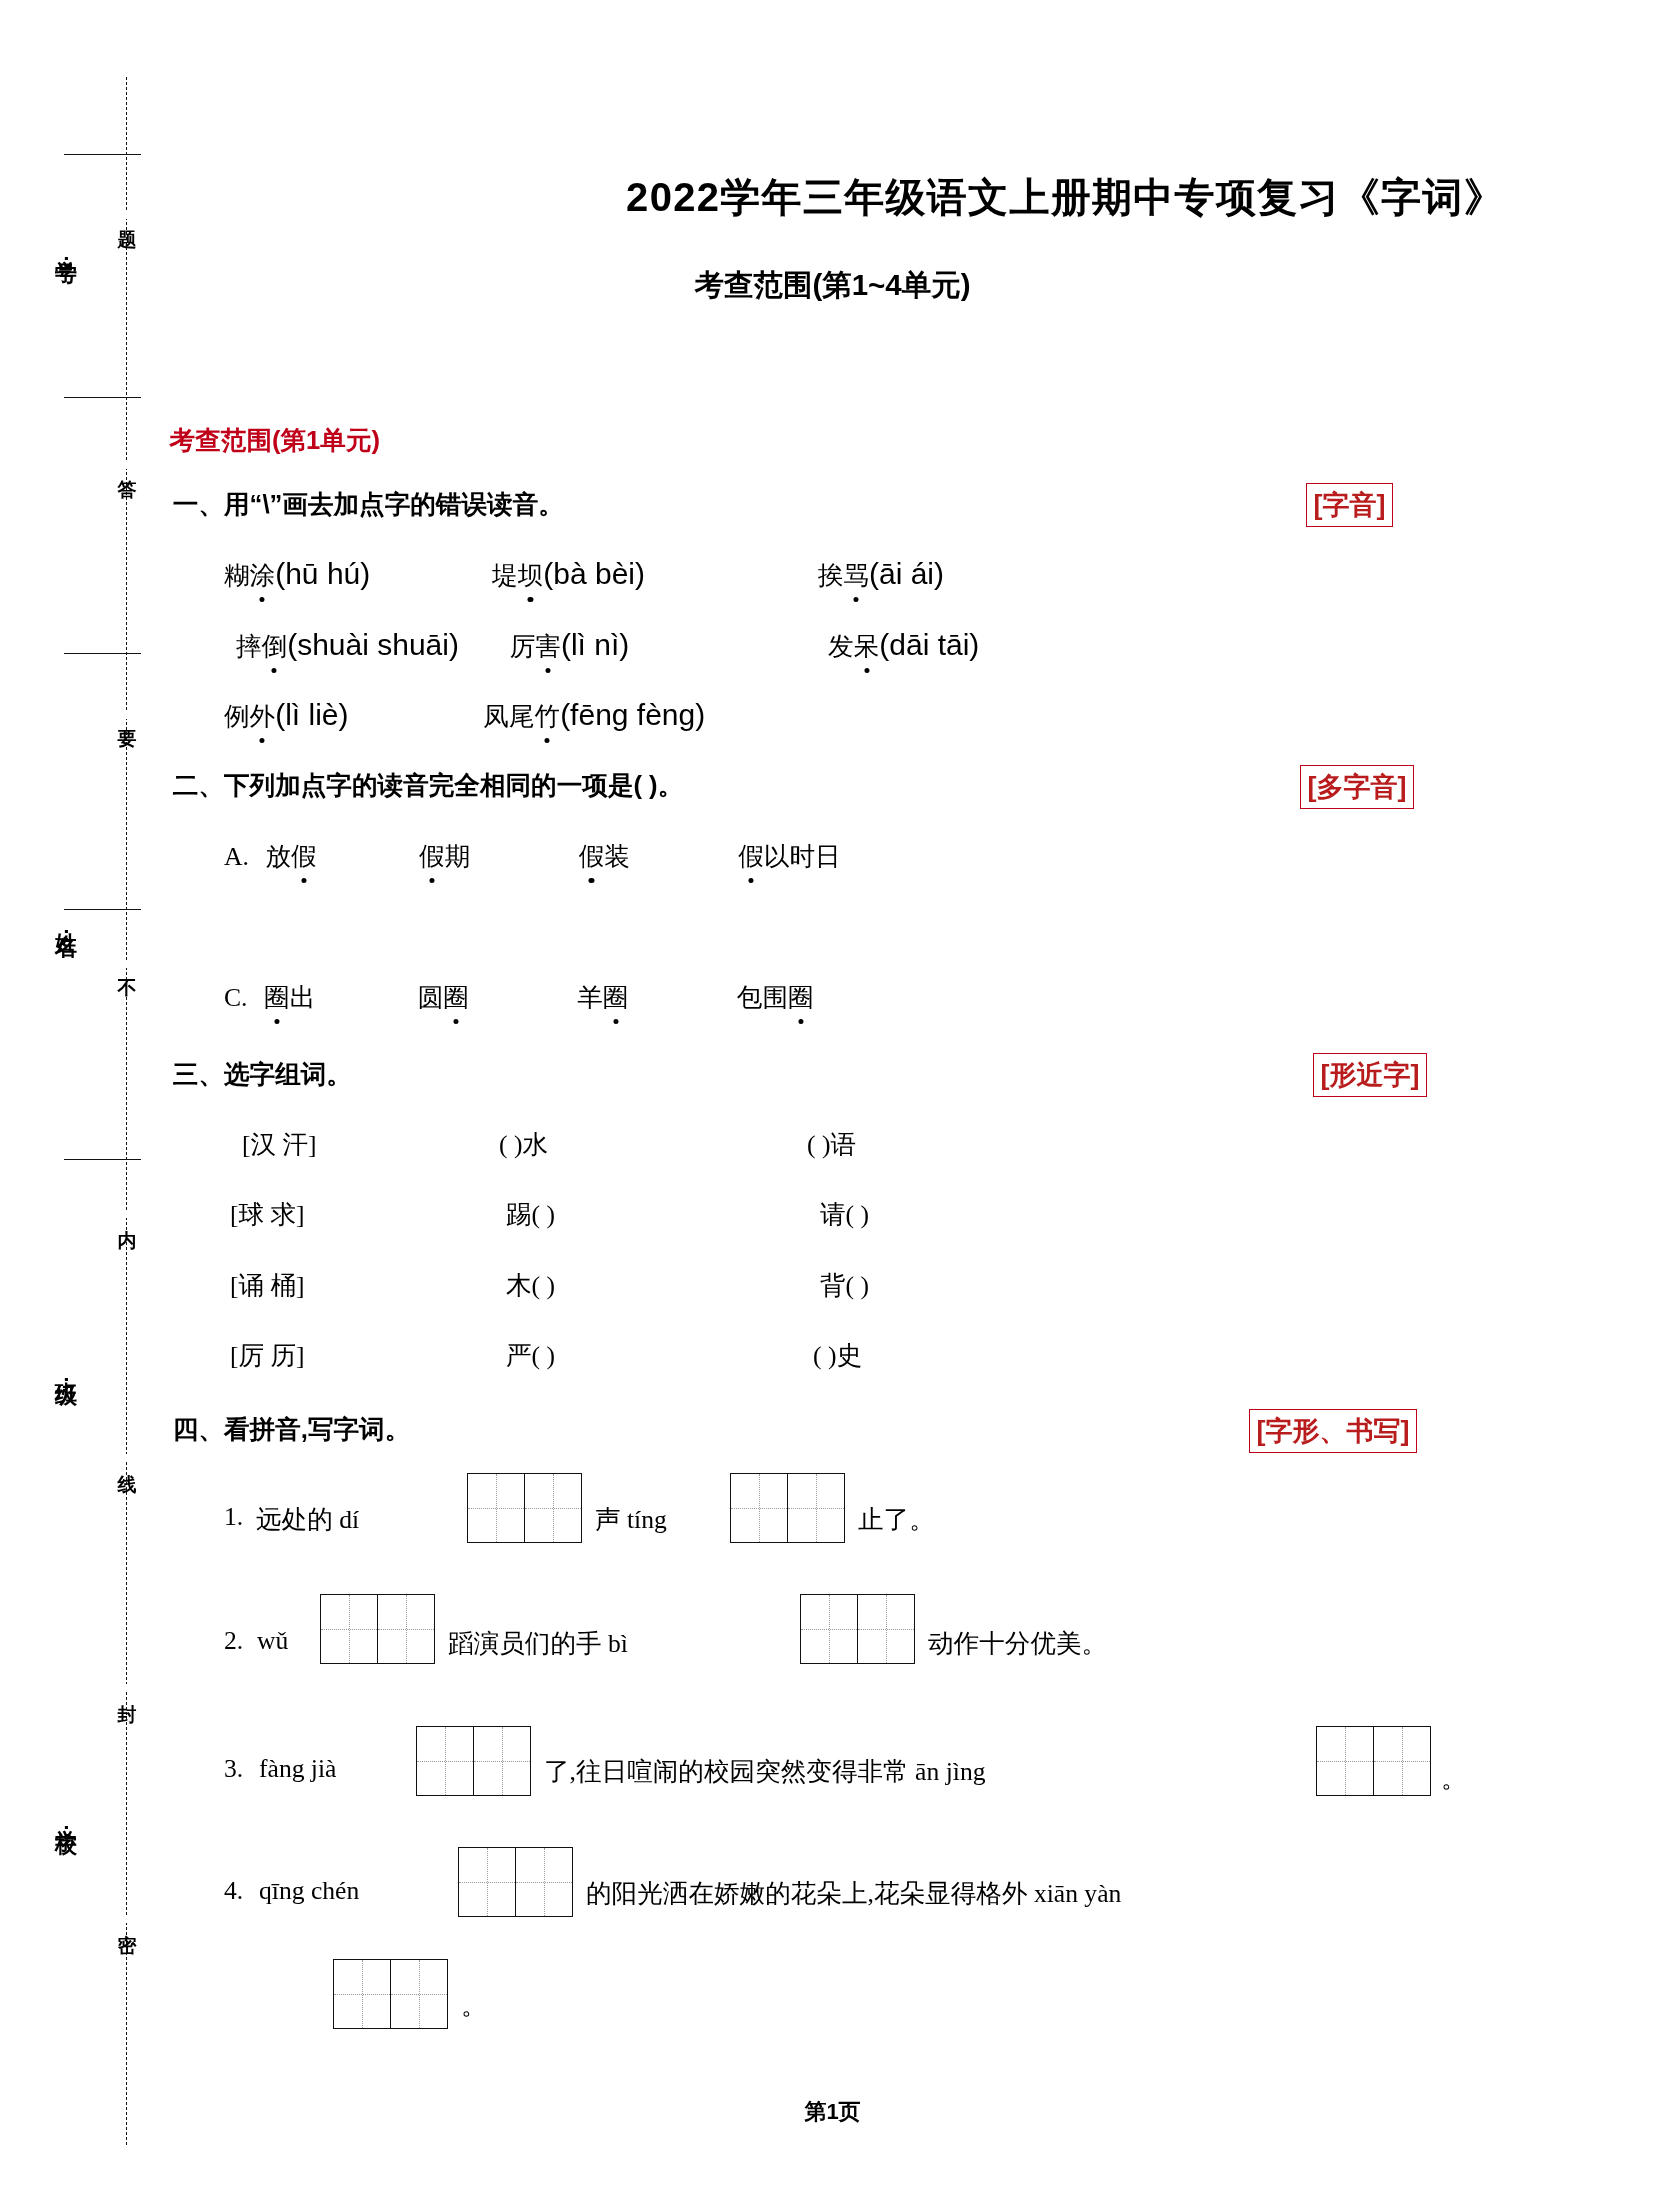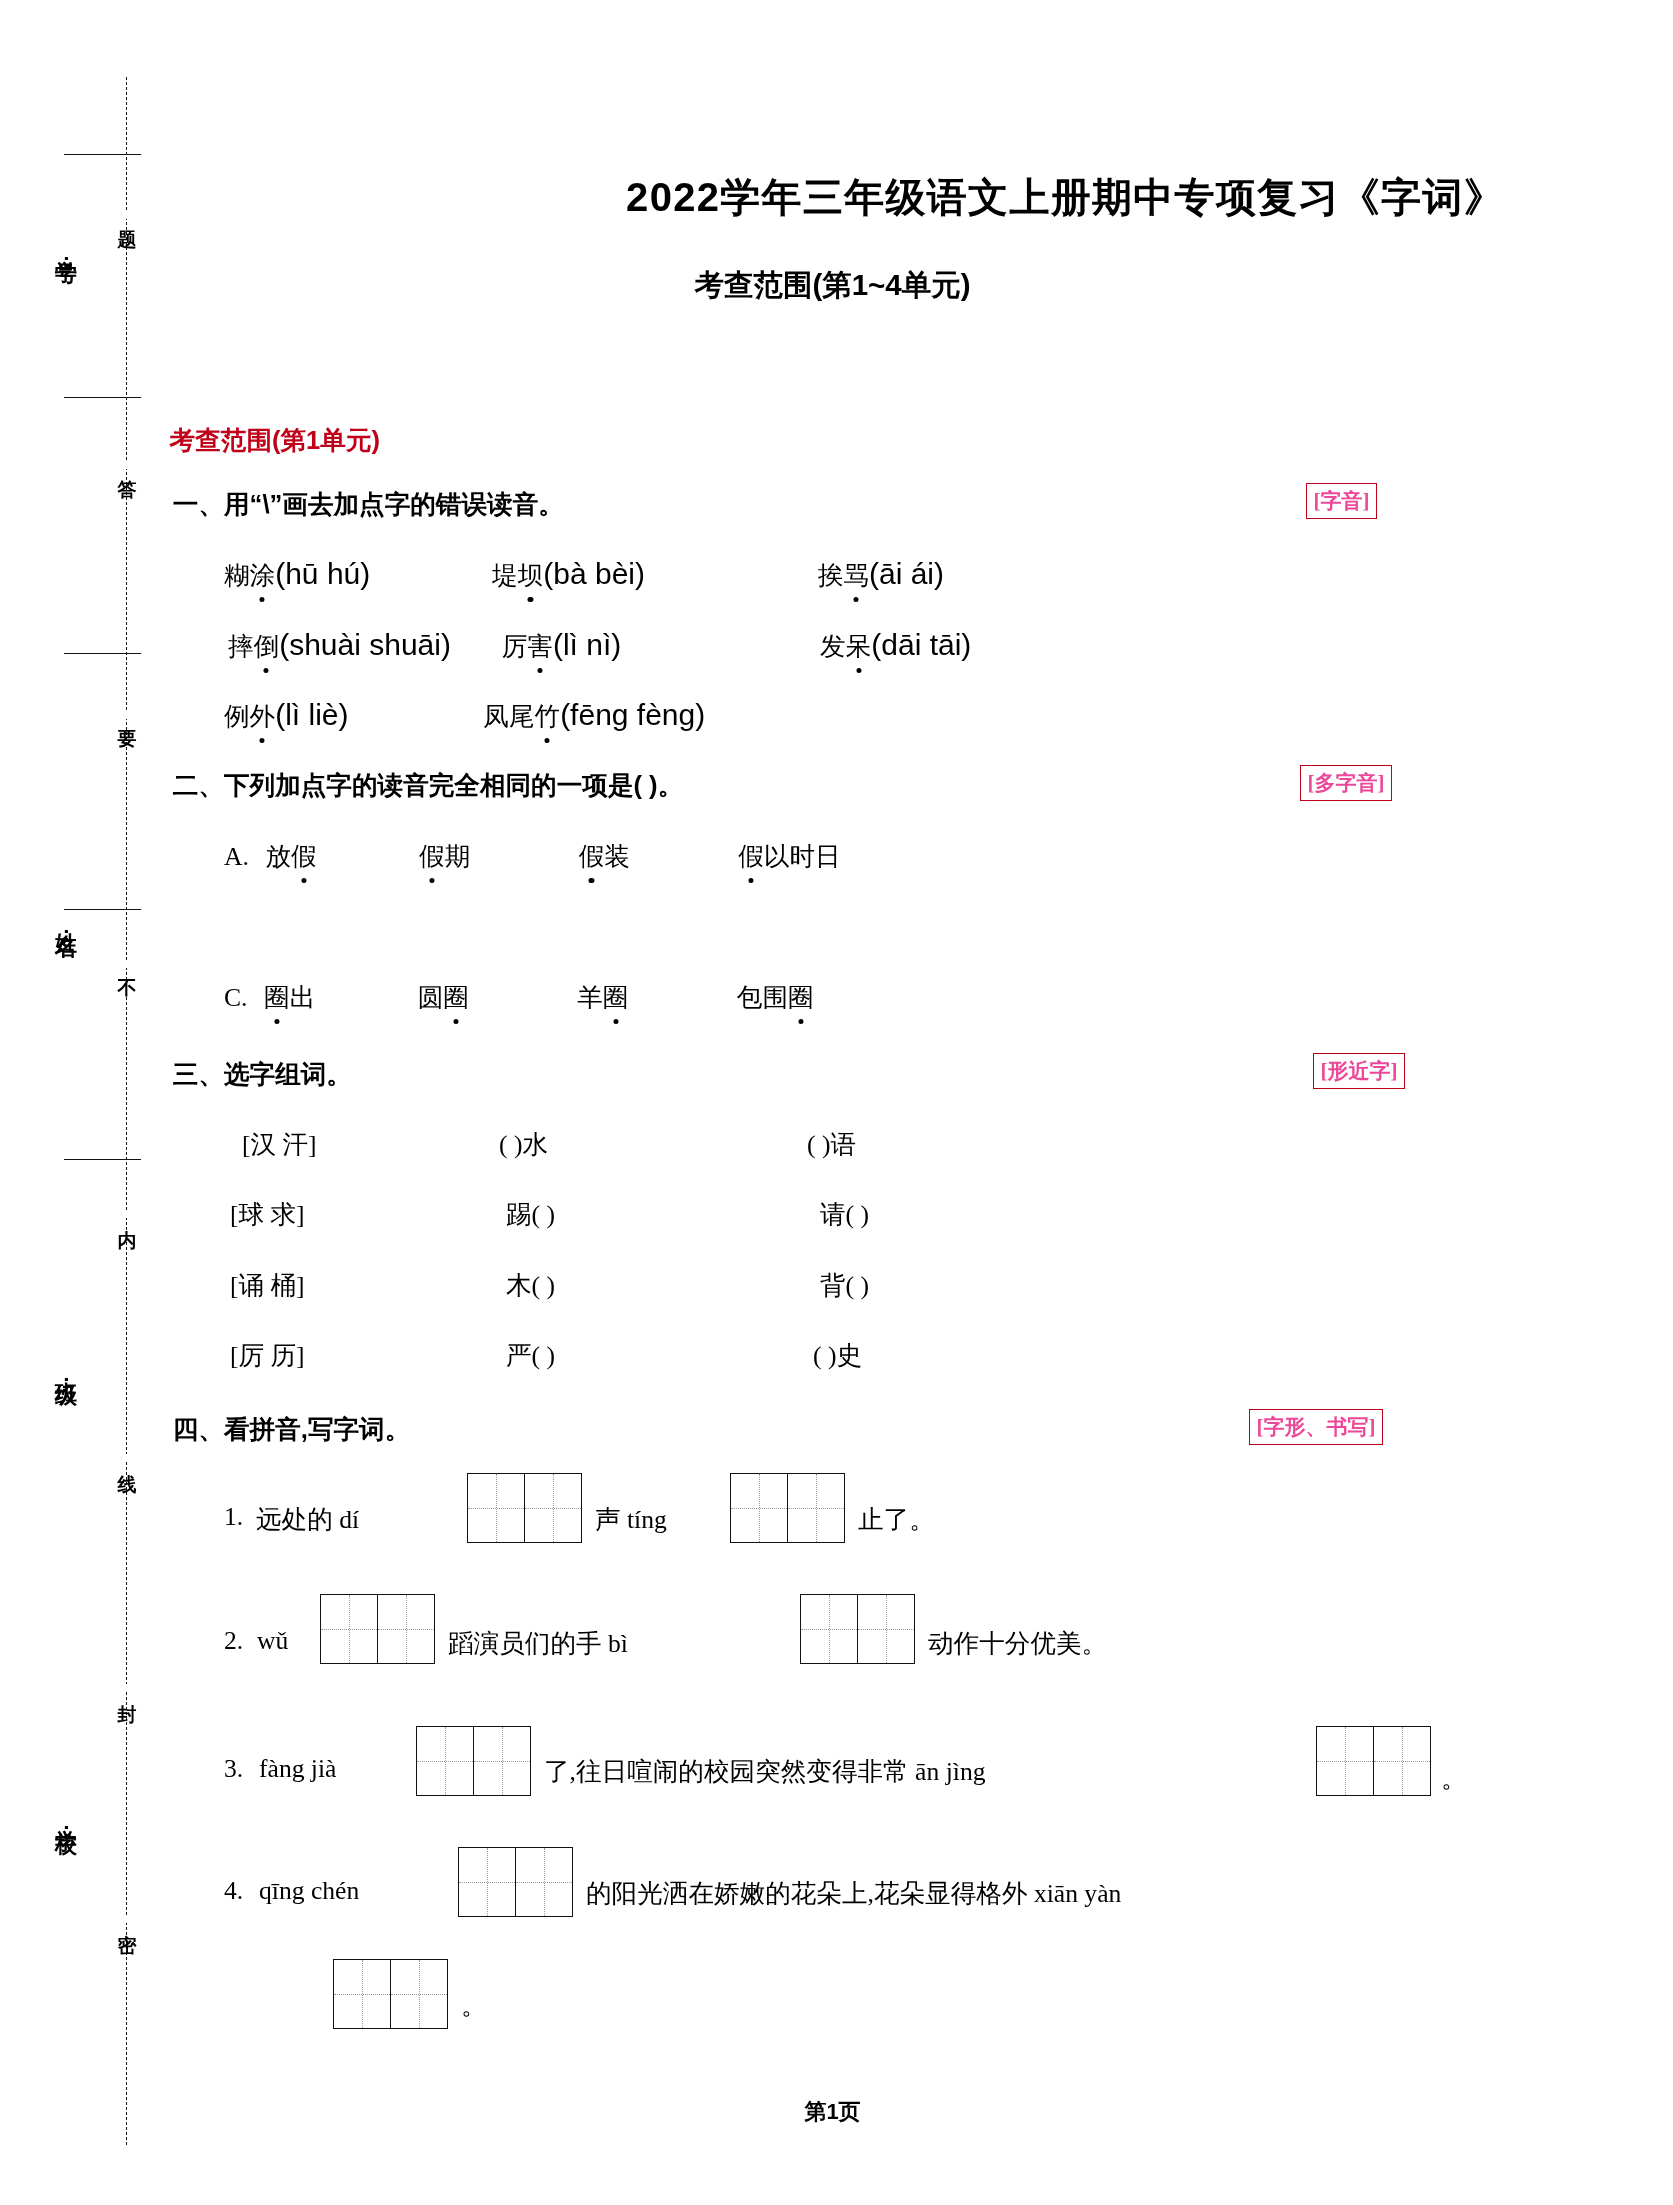--- a/index.html
+++ b/index.html
@@ -103,24 +103,24 @@
   }
 
   .q-head {
     position: absolute;
     font-family: "Liberation Sans", sans-serif;
     font-weight: bold;
     font-size: 25.6px;
   }
   .tag {
     position: absolute;
-    font-family: Liberation Serif, serif;
-    font-weight: bold;
-    font-size: 21px;
-    color: #ec4899;
+    font-family: Liberation Sans, sans-serif;
+    font-weight: bold;
+    font-size: 27px;
+    color: #b91c1c;
     border: 1.3px solid #c00018;
     padding: 2.6px 6.4px 3.8px 6.4px;
     white-space: nowrap;
   }
 
   .line {
     position: absolute;
     font-size: 25.6px;
     white-space: nowrap;
   }
@@ -213,21 +213,21 @@
   <div class="tag" style="left:1146px; top:483px;">[字音]</div>
 
   <div class="line" style="left:64px; top:557px;">
     <span>糊<span class="dotchar">涂</span><span class="pysmall">(hū  hú)</span></span>
     <span style="display:inline-block;width:109px;"></span>
     <span>堤<span class="dotchar">坝</span><span class="pysmall">(bà  bèi)</span></span>
     <span style="display:inline-block;width:160px;"></span>
     <span>挨<span class="dotchar">骂</span><span class="pysmall">(āi  ái)</span></span>
   </div>
 
-  <div class="line" style="left:68px; top:628px;text-align:right;">
+  <div class="line" style="left:76px; top:628px;text-align:right;">
     <span>摔<span class="dotchar">倒</span><span class="pysmall">(shuài  shuāi)</span></span>
     <span style="display:inline-block;width:38px;"></span>
     <span>厉<span class="dotchar">害</span><span class="pysmall">(lì  nì)</span></span>
     <span style="display:inline-block;width:186px;"></span>
     <span>发<span class="dotchar">呆</span><span class="pysmall">(dāi  tāi)</span></span>
   </div>
 
   <div class="line" style="left:64px; top:698px;">
     <span>例<span class="dotchar">外</span><span class="pysmall">(lì  liè)</span></span>
     <span style="display:inline-block;width:122px;"></span>

